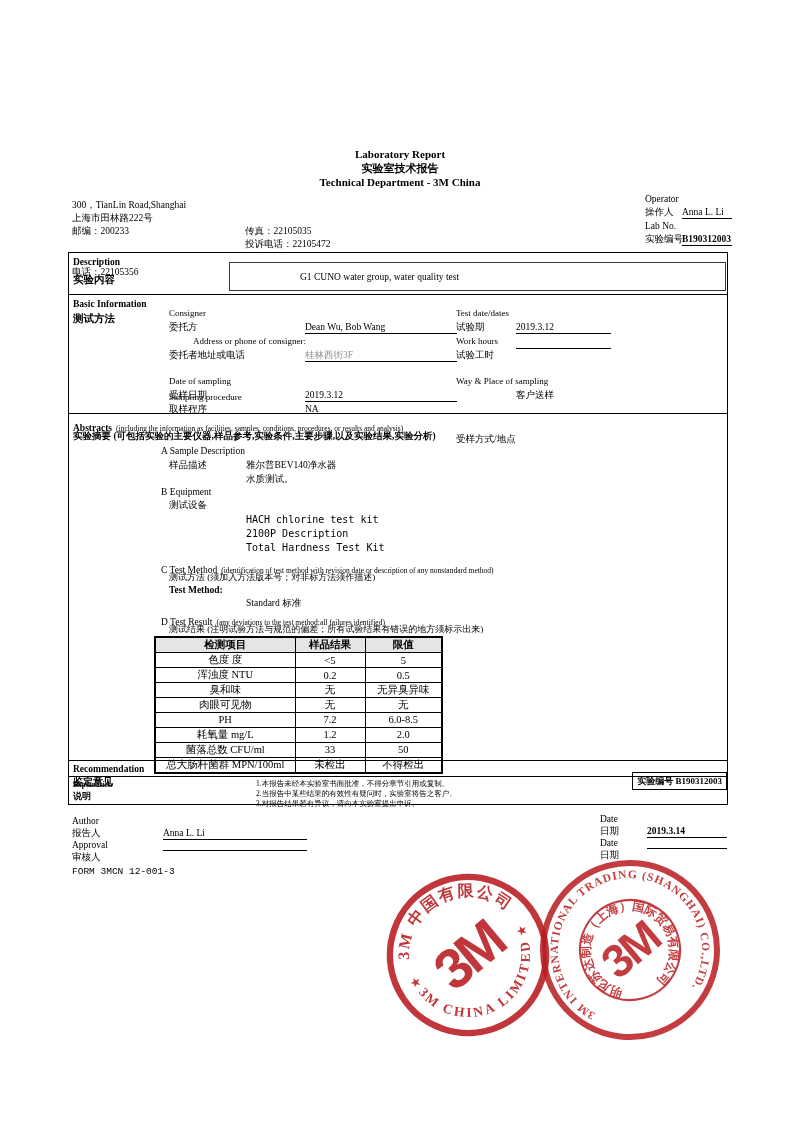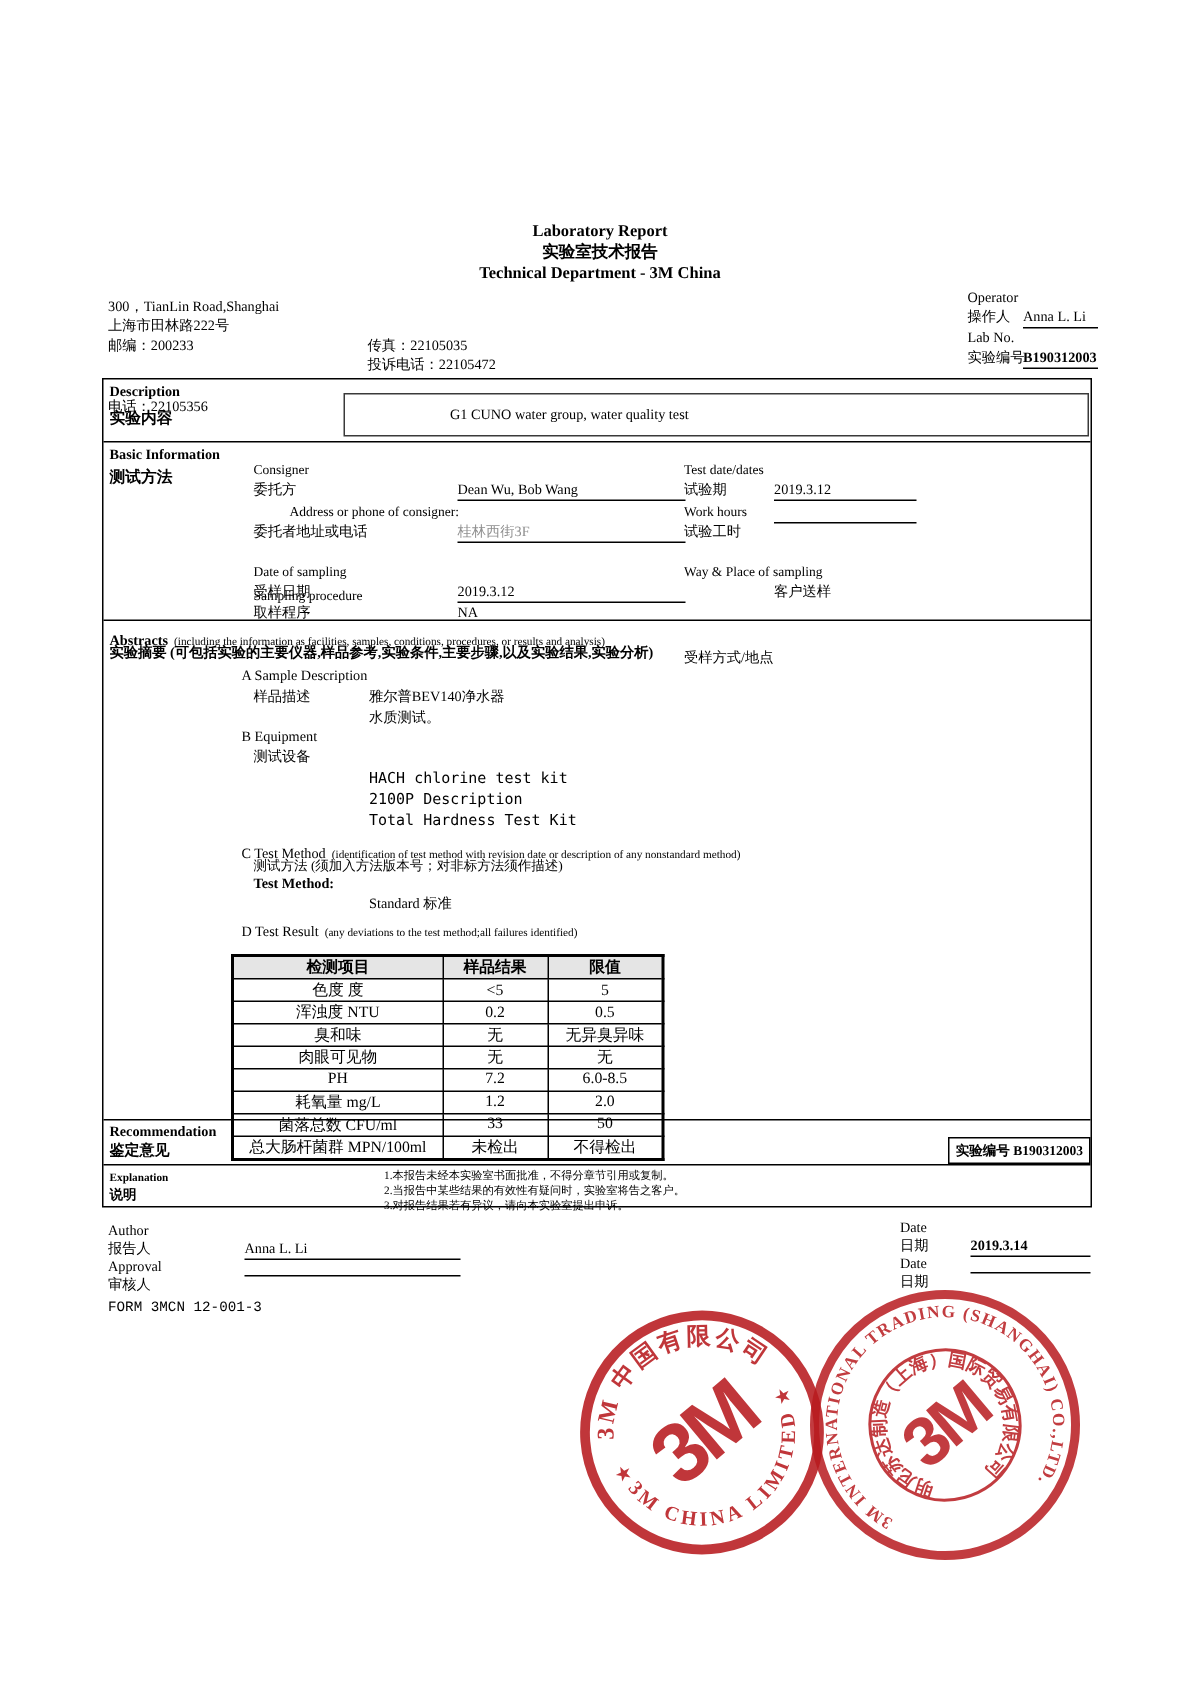--- a/index.html
+++ b/index.html
@@ -122,20 +122,21 @@
         <span class="s7">(identification of test method with revision date or description of any nonstandard method)</span>
       </div>
       <div class="abs s9" style="left:100px;top:157px;">测试方法 (须加入方法版本号；对非标方法须作描述)</div>
       <div class="abs s95 b" style="left:100px;top:170px;">Test Method:</div>
       <div class="abs s95" style="left:177px;top:183px;">Standard 标准</div>
 
       <div class="abs" style="left:92px;top:197px;white-space:nowrap;">
         <span class="s95">D Test Result</span>
         <span class="s7">(any deviations to the test method;all failures identified)</span>
       </div>
+      <div class="abs s9" style="left:100px;top:209px;">测试结果 (注明试验方法与规范的偏差；所有试验结果有错误的地方须标示出来)</div>
 
       <table class="rtable abs" style="left:85px;top:222px;width:287px;">
         <colgroup>
             <col style="width:140px">
             <col style="width:70px">
             <col style="width:77px">
           </colgroup>
         <tbody>
             <tr class="hdr">
           <td>检测项目</td>
@@ -179,21 +180,21 @@
         </tr>
         <tr>
           <td>总大肠杆菌群 MPN/100ml</td>
           <td>未检出</td>
           <td>不得检出</td>
         </tr>
       </tbody>
         </table>
     </div>
 
-    <div class="sect" style="top:493px;height:30px;">
+    <div class="sect" style="top:507px;height:30px;">
       <div class="abs s95 b" style="left:4px;top:2px;">Recommendation</div>
       <div class="abs s10 b" style="left:4px;top:14px;">鉴定意见</div>
       <div class="abs labnobox" style="right:0;top:11px;height:18px;">实验编号 B190312003</div>
     </div>
 
     <div class="sect" style="top:523px;height:30px;">
       <div class="abs s7 b" style="left:4px;top:3px;">Explanation</div>
       <div class="abs s9 b" style="left:4px;top:13px;">说明</div>
       <div class="abs s7" style="left:187px;top:2px;">1.本报告未经本实验室书面批准，不得分章节引用或复制。</div>
       <div class="abs s7" style="left:187px;top:12px;">2.当报告中某些结果的有效性有疑问时，实验室将告之客户。</div>

